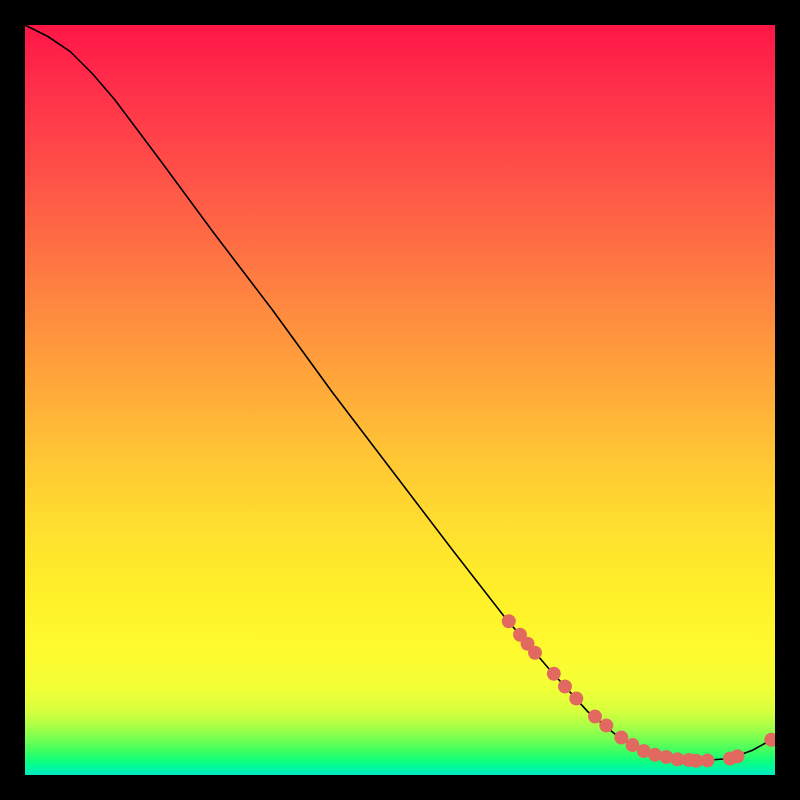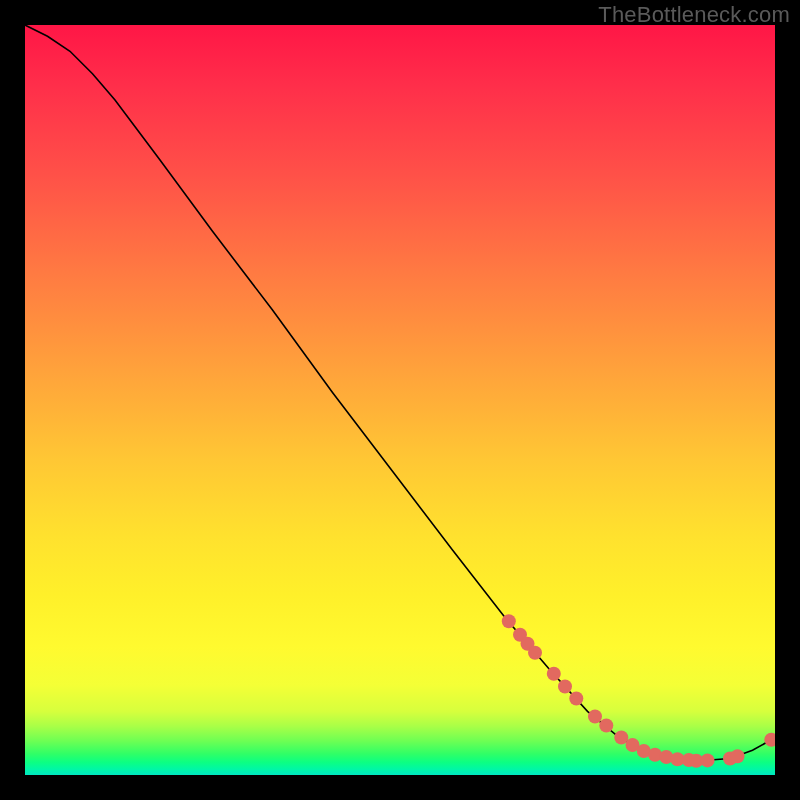--- a/index.html
+++ b/index.html
@@ -68,21 +68,20 @@
     height: 750px;
     z-index: 5;
     pointer-events: none;
   }
 </style>
 </head>
 <body>
 
 <div class="stage">
 
-  <div class="watermark">TheBottleneck.com</div>
 
   <div class="rainbow-wrap">
     <div class="rainbow"></div>
   </div>
 
   <svg class="overlay" viewBox="0 0 750 750" preserveAspectRatio="none">
     <path id="curve-path" fill="none" stroke="#000000" stroke-width="1.6" d="M0.0 0.0 L22.5 11.3 L45.0 26.3 L67.5 48.8 L90.0 75.0 L135.0 135.0 L187.5 206.3 L247.5 285.0 L307.5 367.5 L367.5 446.3 L427.5 525.0 L480.0 592.5 L525.0 645.0 L562.5 686.3 L592.5 711.0 L618.8 726.0 L645.0 733.5 L675.0 735.8 L705.0 733.5 L727.5 725.3 L746.3 714.8"></path>
     <g id="markers">
         <circle cx="483.8" cy="596.3" r="7" fill="#e2695f"></circle>
         <circle cx="495.0" cy="609.8" r="7" fill="#e2695f"></circle>

